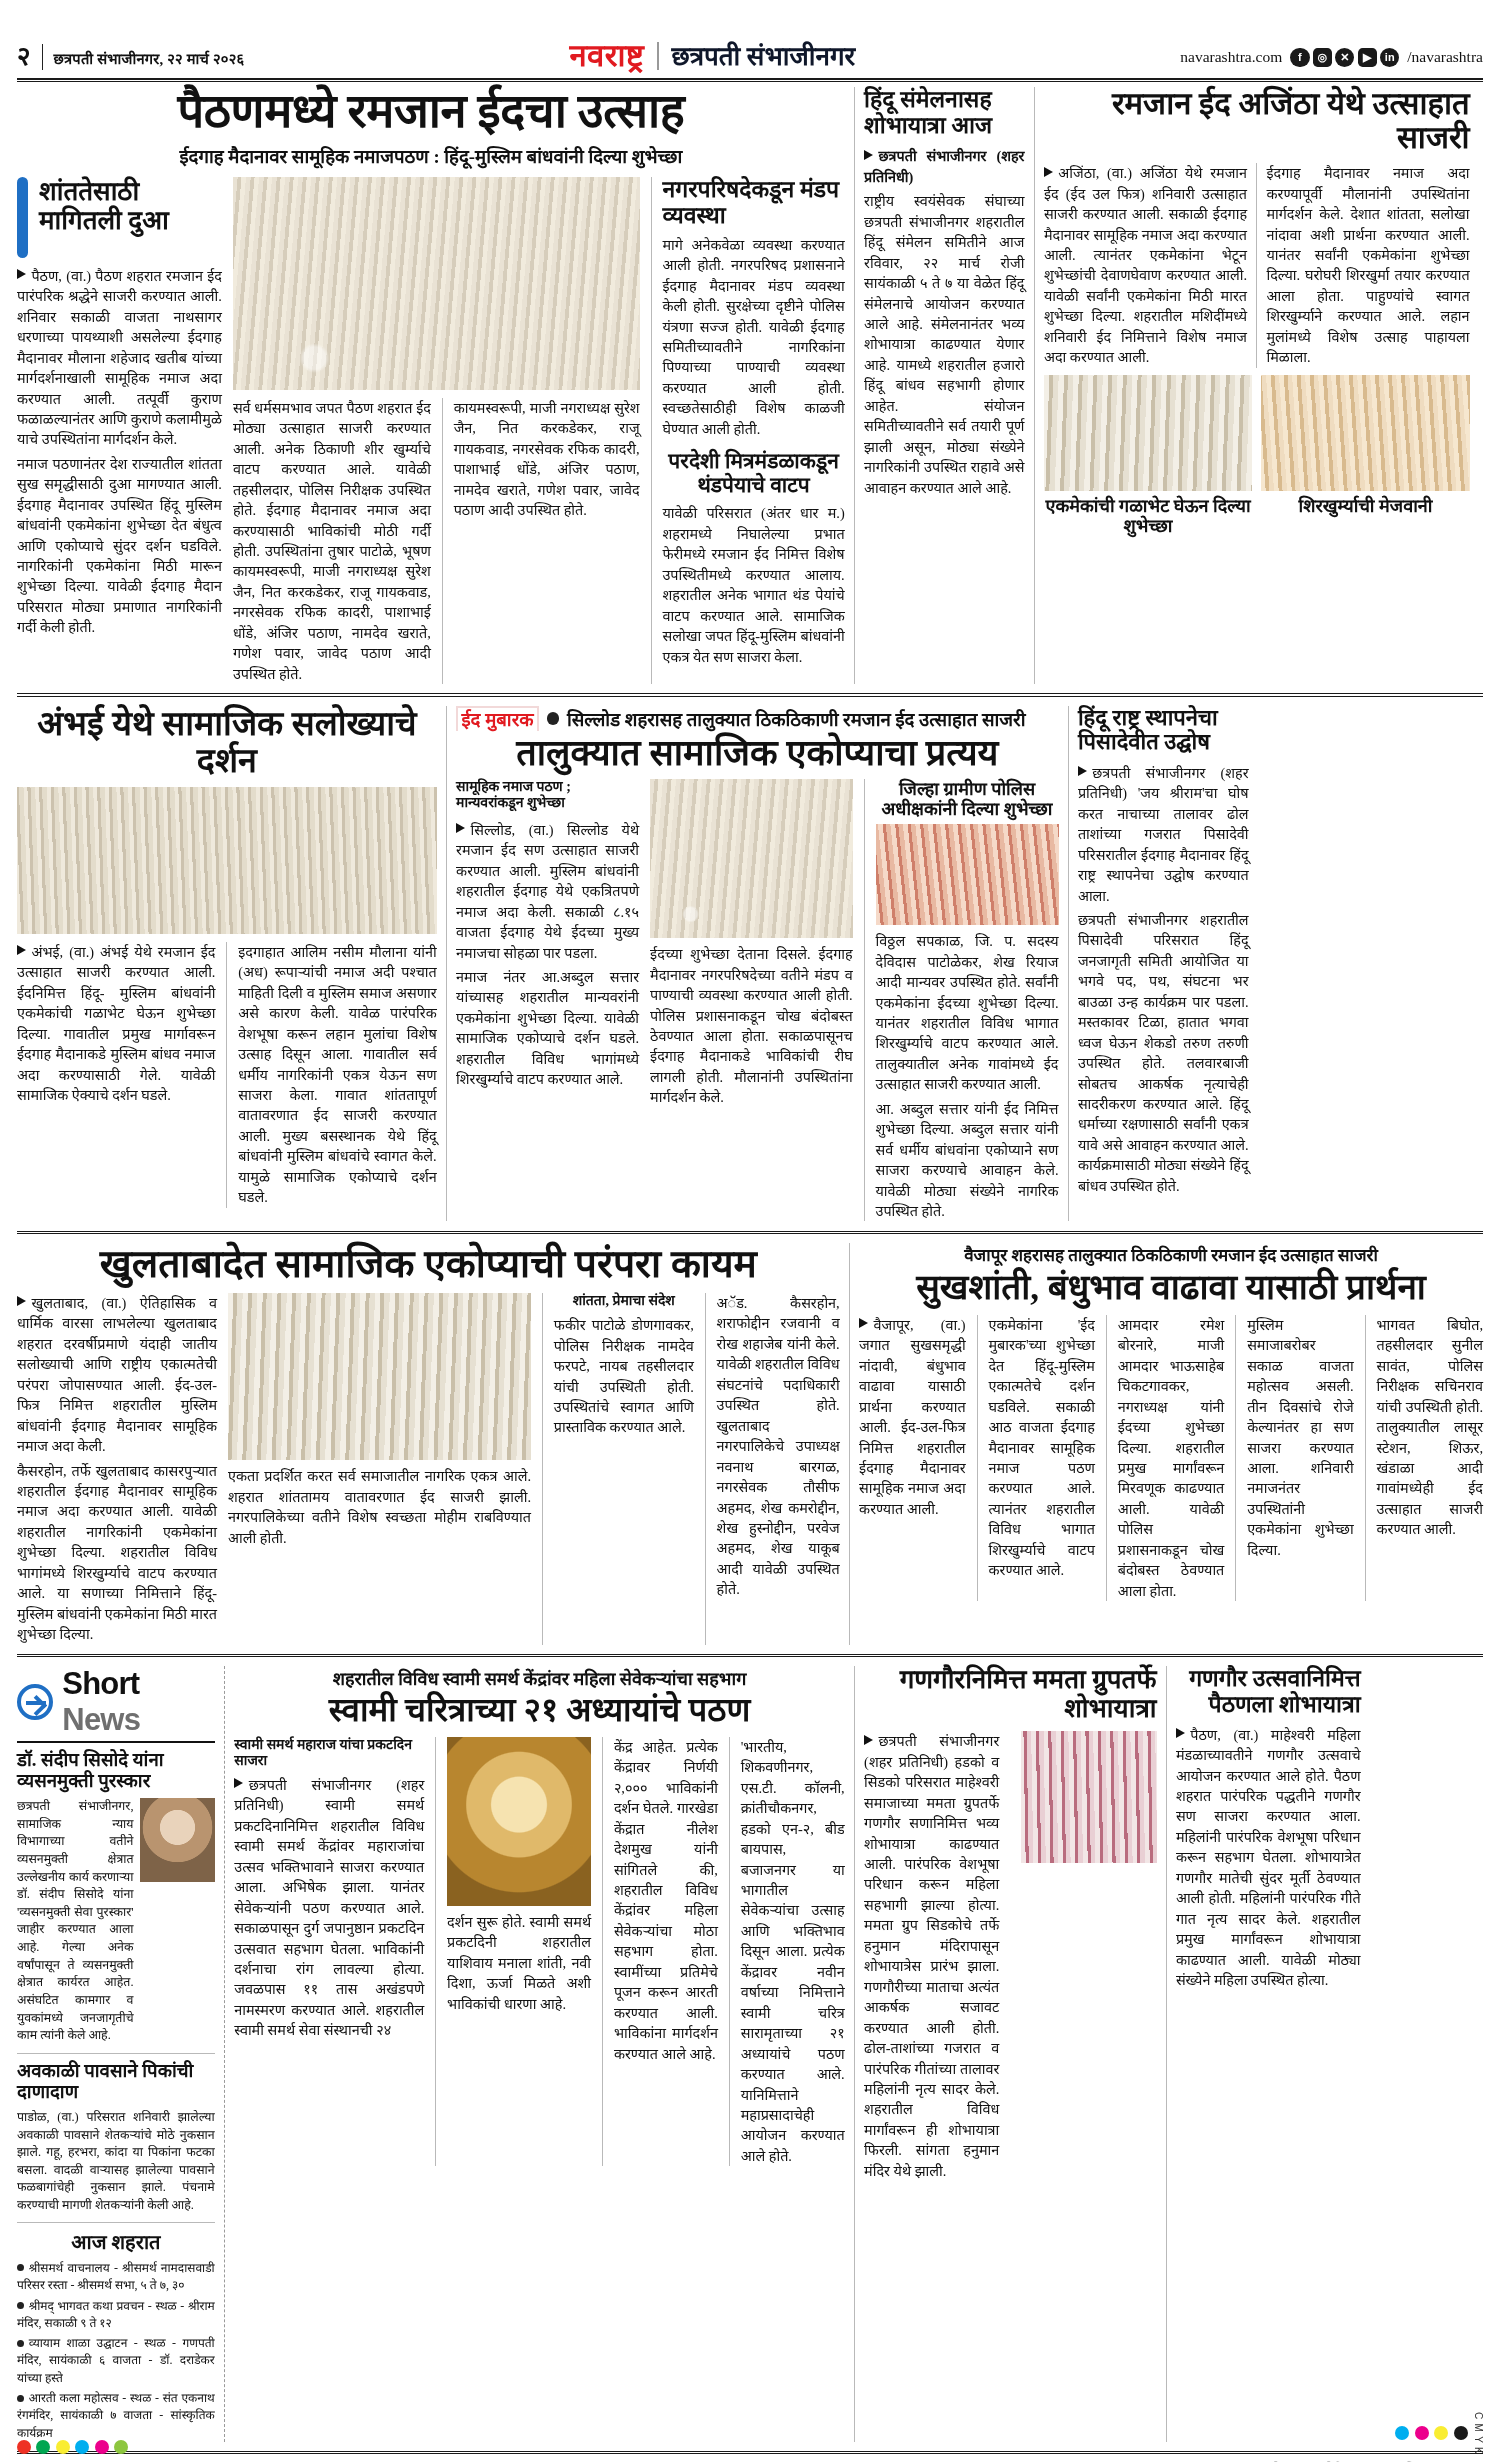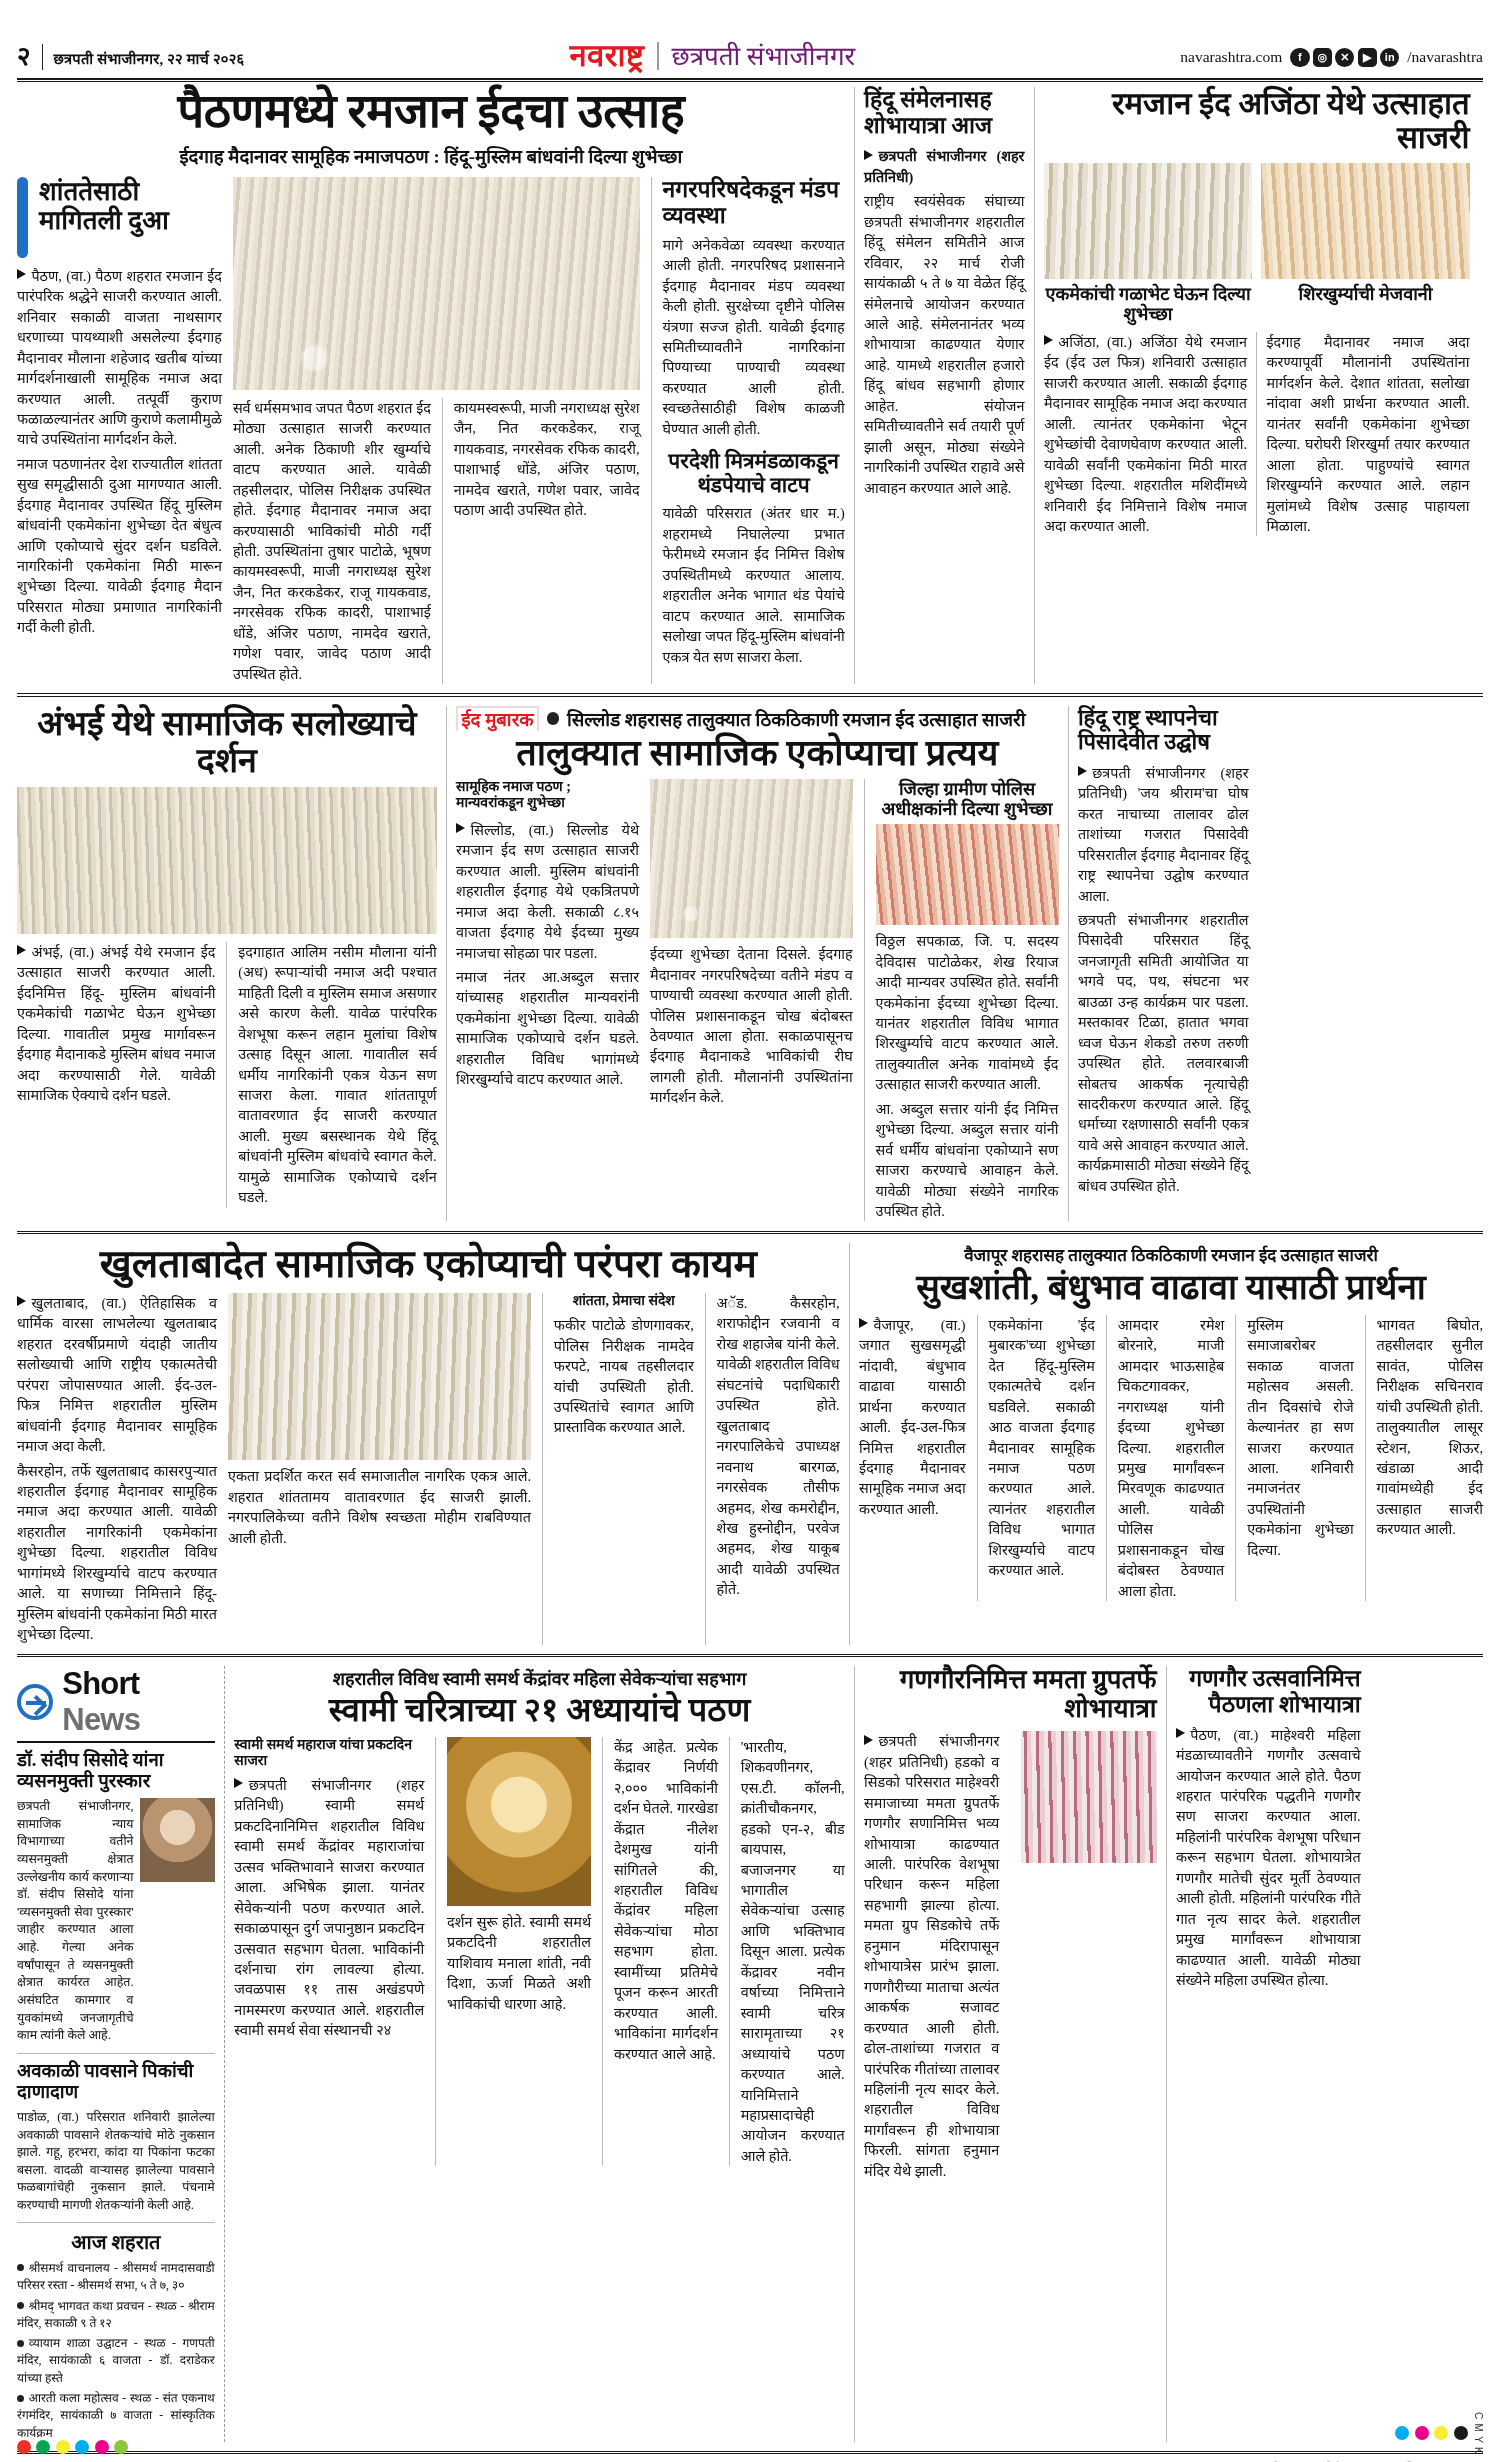--- a/index.html
+++ b/index.html
@@ -12,21 +12,21 @@
   .page{ width:1500px; height:2462px; padding:22px 17px 12.4px 17px; position:relative; }
 
   
   .masthead{ display:flex; align-items:flex-end; justify-content:space-between; height:48px; }
   .mh-left{ display:flex; align-items:flex-end; gap:11px; }
   .pagenum{ font-size:26px; font-weight:700; line-height:1; padding-right:11px; border-right:1.6px solid #222; }
   .mh-place{ font-size:14.7px; font-weight:700; letter-spacing:0.2px; padding-bottom:1.6px; }
   .mh-center{ display:flex; align-items:flex-end; gap:12.4px; }
   .brand{ font-size:31px; font-weight:900; color:#e11a20; line-height:.95; letter-spacing:0.4px;}
   .brand-div{ width:2.3px; height:28px; background:#999; }
-  .brand-city{ font-size:26px; font-weight:400; color:#701a75; line-height:.95;}
+  .brand-city{ font-size:26px; font-weight:700; color:#0f172a; line-height:.95;}
   .mh-right{ display:flex; align-items:center; gap:7.8px; padding-bottom:3.1px;}
   .site{ font-size:15.5px; font-weight:400; }
   .socials{ display:flex; gap:3.1px; }
   .soc{ width:19.4px;height:19.4px;border-radius:50%; background:#1a1a1a; color:#fff;
         font-size:11px; font-weight:700; display:flex;align-items:center;justify-content:center;
         font-family:"Liberation Sans", sans-serif;}
   .soc.sq{ border-radius:4.7px; }
   .handle{ font-size:15.5px; }
 
   .rule-double{ margin-top:7.8px; border-top:2.3px solid #1a1a1a; border-bottom:0.8px solid #1a1a1a; height:4.7px; }
@@ -211,37 +211,37 @@
       </p>
       <p class="body">राष्ट्रीय स्वयंसेवक संघाच्या छत्रपती संभाजीनगर शहरातील हिंदू संमेलन समितीने आज रविवार, २२ मार्च रोजी सायंकाळी ५ ते ७ या वेळेत हिंदू संमेलनाचे आयोजन करण्यात आले आहे. संमेलनानंतर भव्य शोभायात्रा काढण्यात येणार आहे. यामध्ये शहरातील हजारो हिंदू बांधव सहभागी होणार आहेत. संयोजन समितीच्यावतीने सर्व तयारी पूर्ण झाली असून, मोठ्या संख्येने नागरिकांनी उपस्थित राहावे असे आवाहन करण्यात आले आहे.</p>
     </div>
 
     <div class="vsep"></div>
 
     <div class="col" style="width:435px; padding-right:0;">
       <h2 class="mid2">रमजान ईद अजिंठा येथे उत्साहात साजरी</h2>
       <div style="display:flex; gap:9.3px; margin-top:7.8px;">
         <div style="flex:1;">
+          <p class="body">
+            <span class="tri"></span><span>अजिंठा, (वा.) अजिंठा येथे रमजान ईद (ईद उल फित्र) शनिवारी उत्साहात साजरी करण्यात आली. सकाळी ईदगाह मैदानावर सामूहिक नमाज अदा करण्यात आली. त्यानंतर एकमेकांना भेटून शुभेच्छांची देवाणघेवाण करण्यात आली. यावेळी सर्वांनी एकमेकांना मिठी मारत शुभेच्छा दिल्या. शहरातील मशिदींमध्ये शनिवारी ईद निमित्ताने विशेष नमाज अदा करण्यात आली.</span>
+          </p>
+        </div>
+        <div class="vsep"></div>
+        <div style="flex:1;">
+          <p class="body">ईदगाह मैदानावर नमाज अदा करण्यापूर्वी मौलानांनी उपस्थितांना मार्गदर्शन केले. देशात शांतता, सलोखा नांदावा अशी प्रार्थना करण्यात आली. यानंतर सर्वांनी एकमेकांना शुभेच्छा दिल्या. घरोघरी शिरखुर्मा तयार करण्यात आला होता. पाहुण्यांचे स्वागत शिरखुर्म्याने करण्यात आले. लहान मुलांमध्ये विशेष उत्साह पाहायला मिळाला.</p>
+        </div>
+      </div>
+      <div style="display:flex; gap:9.3px; margin-top:7.8px;">
+        <div style="flex:1;">
           <div class="photo img-people" style="height:116px;"></div>
           <div class="photo-head" style="margin-top:4.7px; font-size:18px;">एकमेकांची गळाभेट घेऊन दिल्या शुभेच्छा</div>
         </div>
         <div style="flex:1;">
           <div class="photo img-warm" style="height:116px;"></div>
           <div class="photo-head" style="margin-top:4.7px; font-size:18px;">शिरखुर्म्याची मेजवानी</div>
-        </div>
-      </div>
-      <div style="display:flex; gap:9.3px; margin-top:7.8px;">
-        <div style="flex:1;">
-          <p class="body">
-            <span class="tri"></span><span>अजिंठा, (वा.) अजिंठा येथे रमजान ईद (ईद उल फित्र) शनिवारी उत्साहात साजरी करण्यात आली. सकाळी ईदगाह मैदानावर सामूहिक नमाज अदा करण्यात आली. त्यानंतर एकमेकांना भेटून शुभेच्छांची देवाणघेवाण करण्यात आली. यावेळी सर्वांनी एकमेकांना मिठी मारत शुभेच्छा दिल्या. शहरातील मशिदींमध्ये शनिवारी ईद निमित्ताने विशेष नमाज अदा करण्यात आली.</span>
-          </p>
-        </div>
-        <div class="vsep"></div>
-        <div style="flex:1;">
-          <p class="body">ईदगाह मैदानावर नमाज अदा करण्यापूर्वी मौलानांनी उपस्थितांना मार्गदर्शन केले. देशात शांतता, सलोखा नांदावा अशी प्रार्थना करण्यात आली. यानंतर सर्वांनी एकमेकांना शुभेच्छा दिल्या. घरोघरी शिरखुर्मा तयार करण्यात आला होता. पाहुण्यांचे स्वागत शिरखुर्म्याने करण्यात आले. लहान मुलांमध्ये विशेष उत्साह पाहायला मिळाला.</p>
         </div>
       </div>
     </div>
   </div>
 
   <div class="hsep-d"></div>
 
   <div class="grid">
 
     <div class="col" style="width:429px; padding-left:0;">

